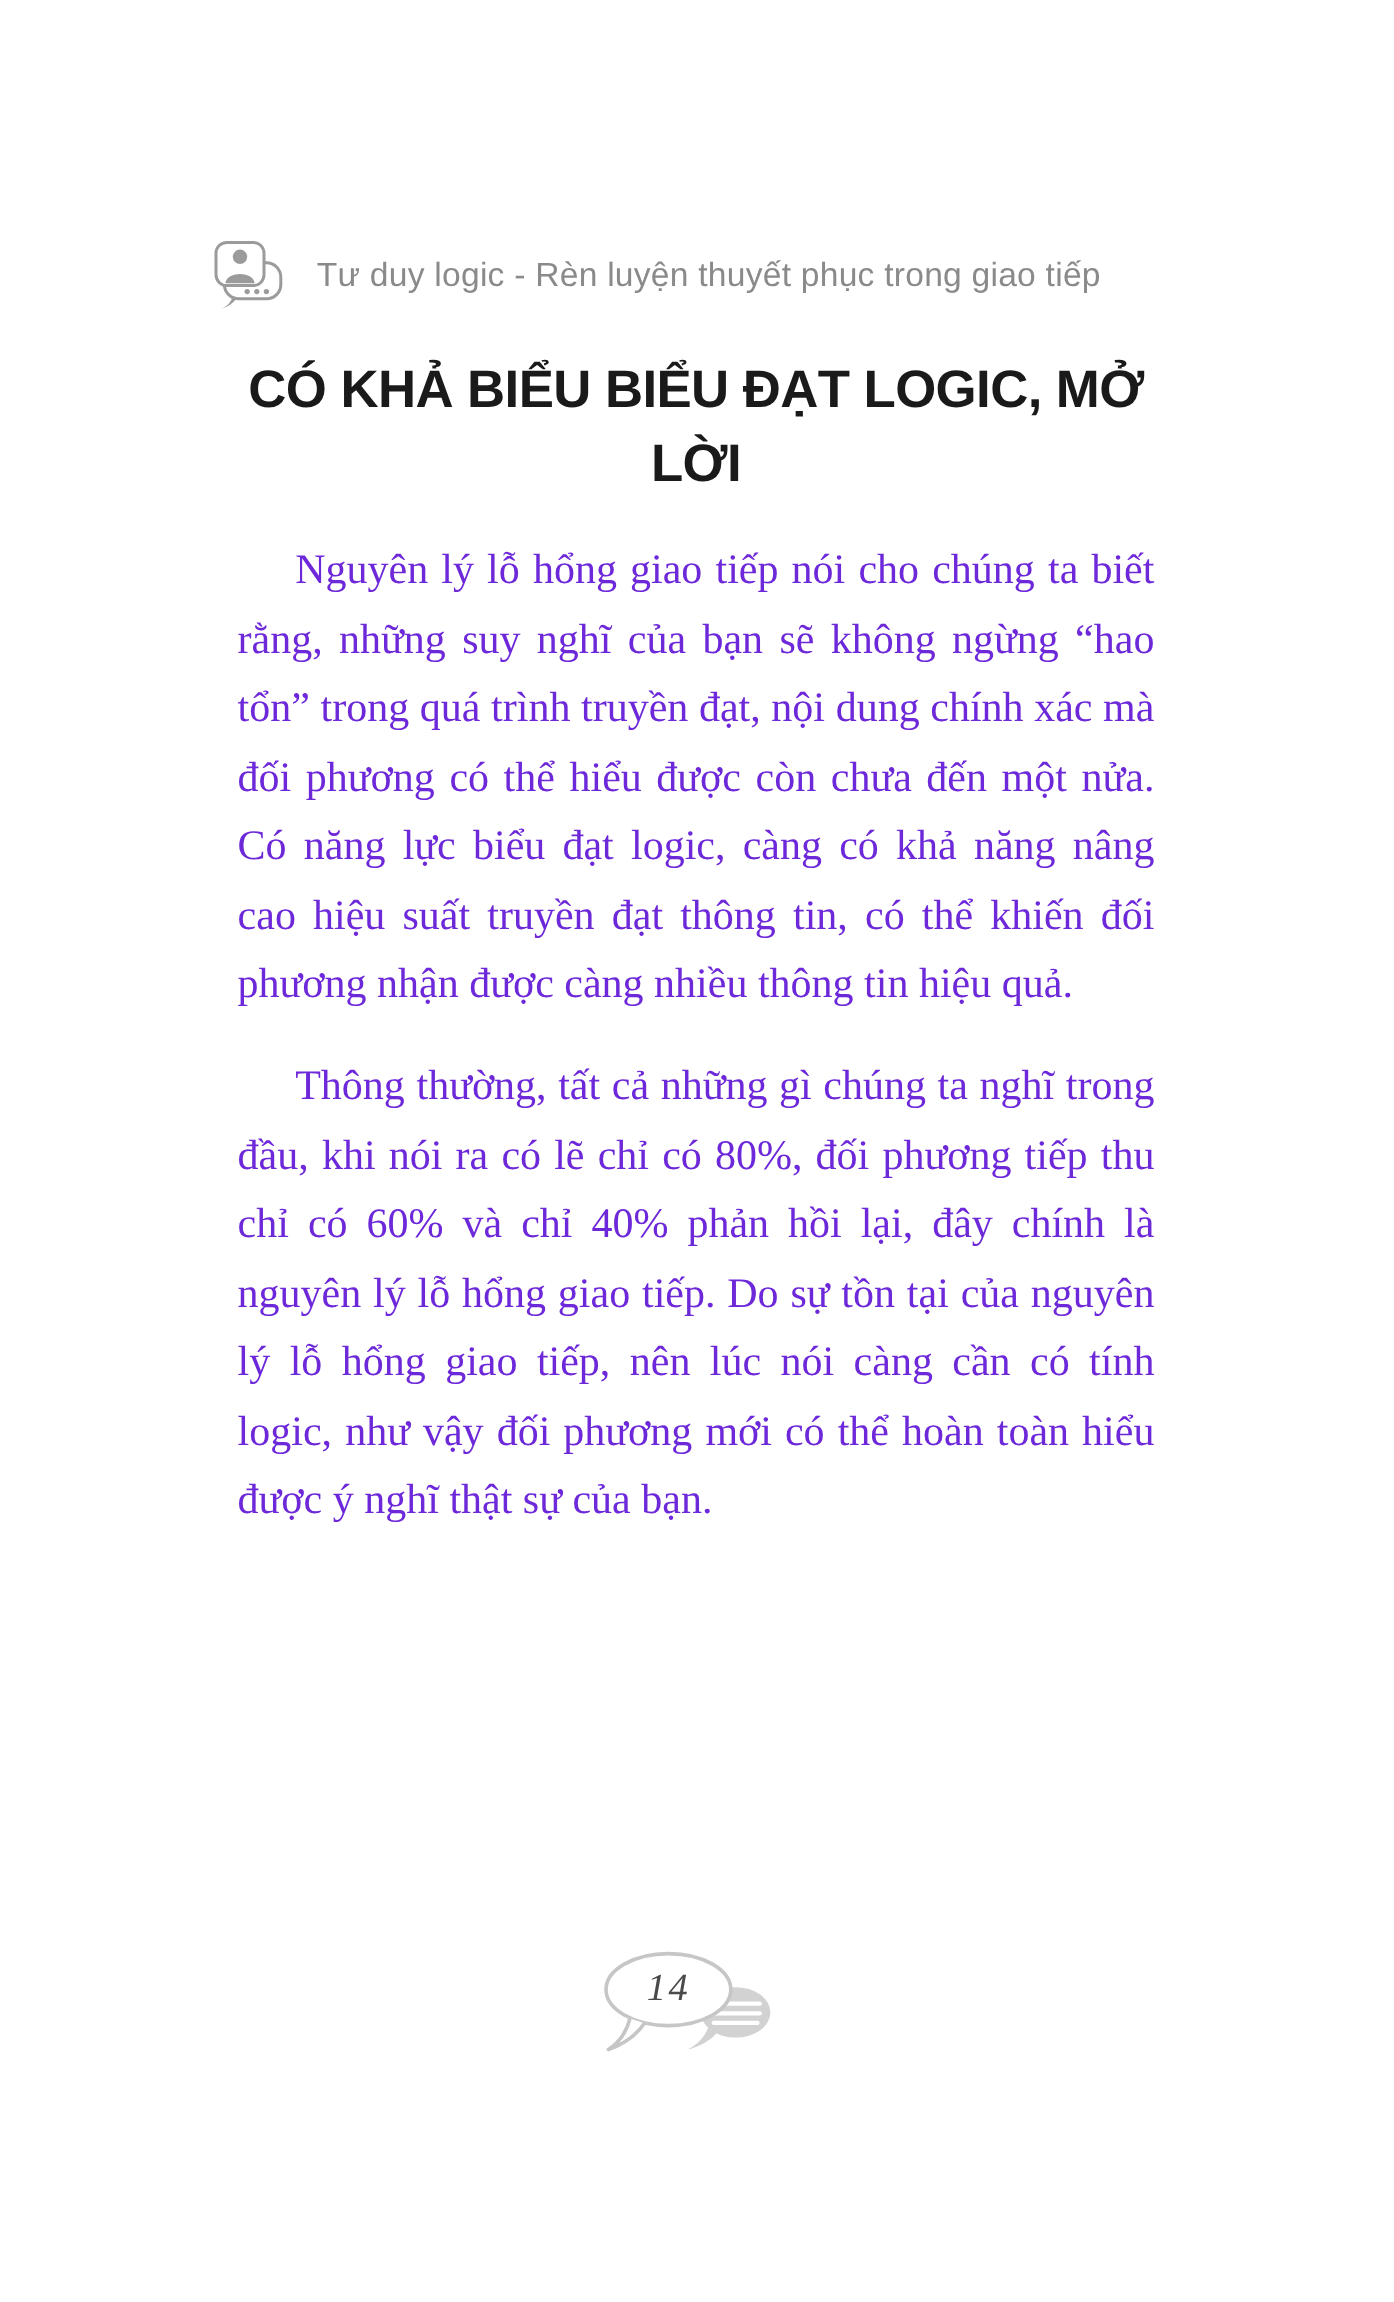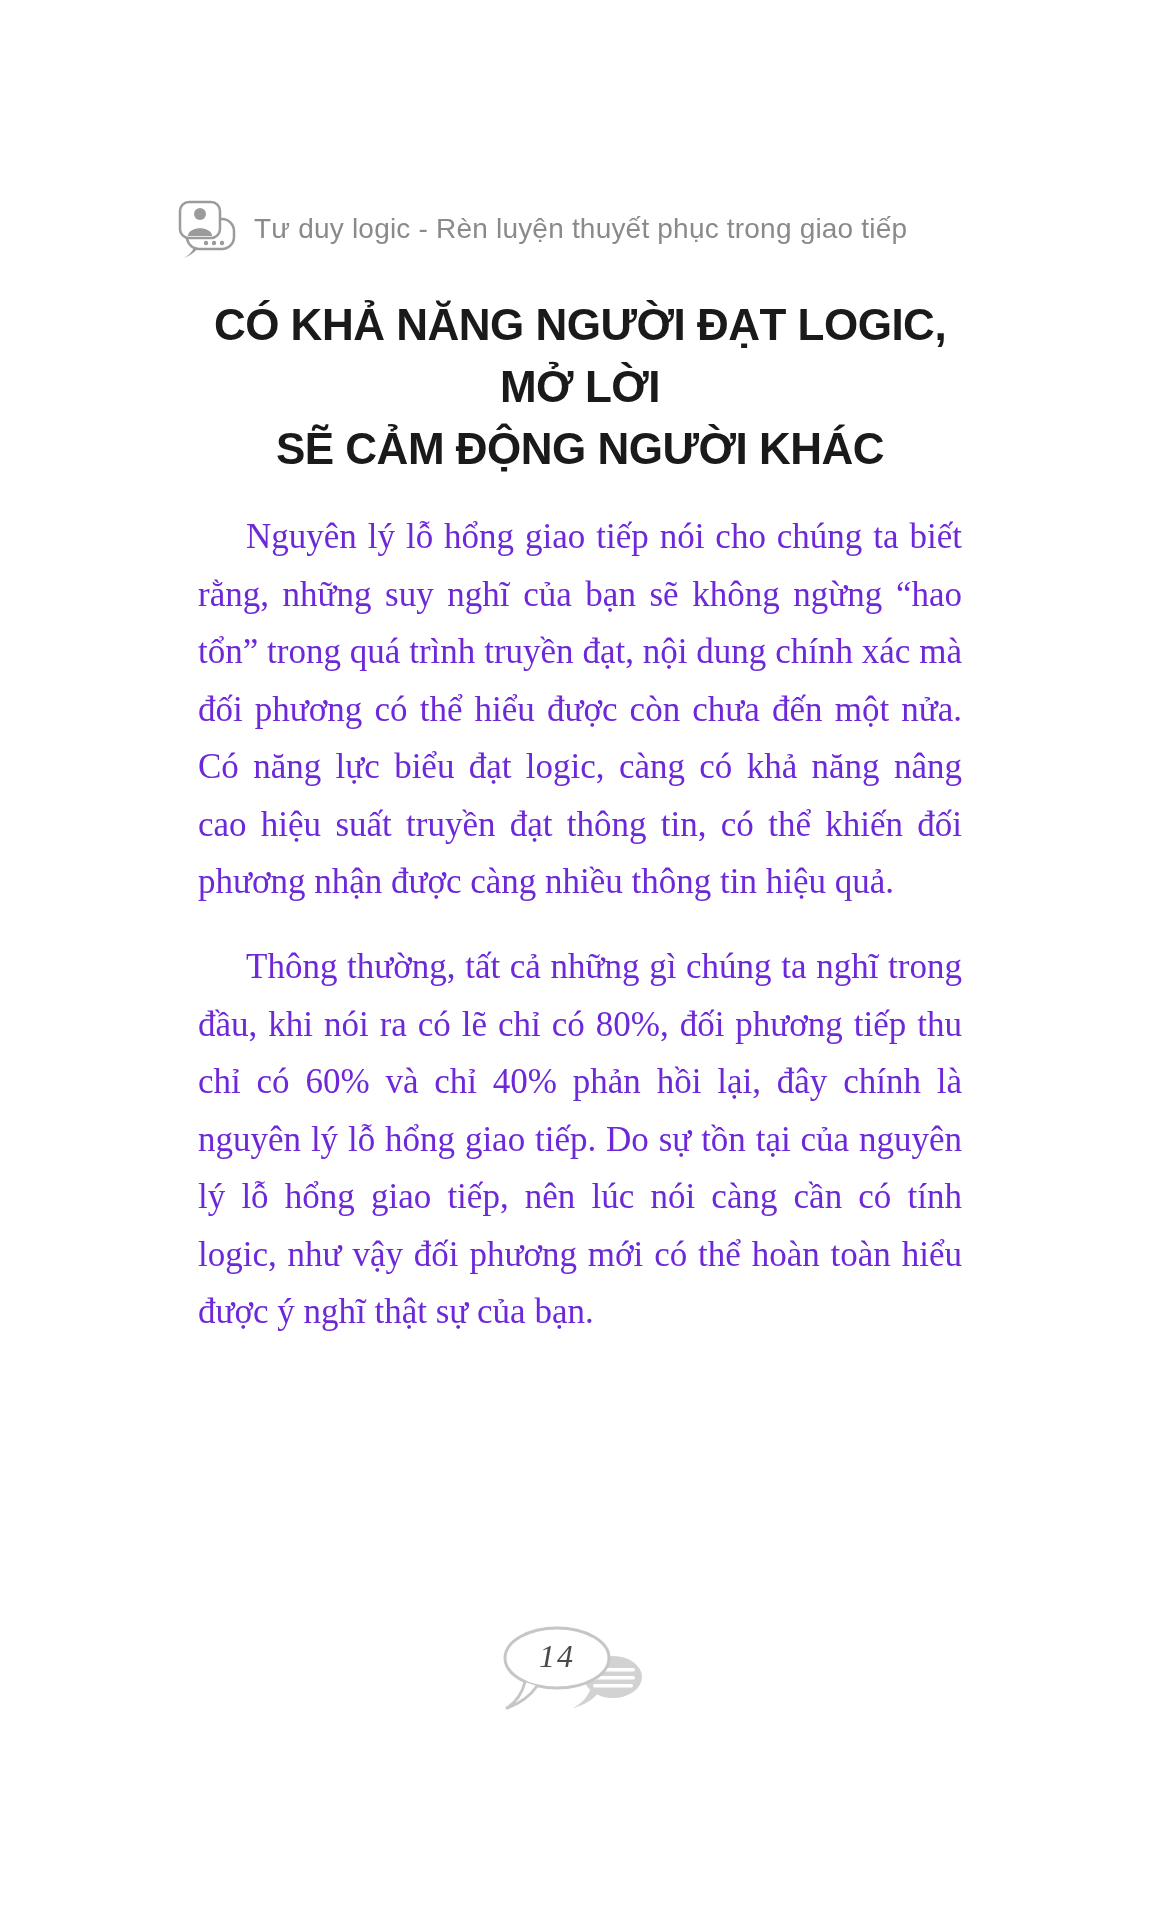--- a/index.html
+++ b/index.html
@@ -14,21 +14,21 @@
   .content {
     position: absolute;
     left: 198px;
     right: 200px;
     top: 200px;
   }
   
   .running-header {
     display: flex;
     align-items: center;
-    gap: 16px;
+    gap: 26px;
     margin-left: -26px;
   }
   .header-icon { width: 66px; height: 58px; flex: 0 0 auto; }
   .header-title {
     font-family: "Liberation Sans", sans-serif;
     font-size: 28px;
     color: #8a8a8a;
     letter-spacing: 0.2px;
     white-space: nowrap;
   }
@@ -98,22 +98,21 @@
 
           <circle cx="34" cy="43" r="2.2" fill="#9b9b9b"></circle>
           <circle cx="42" cy="43" r="2.2" fill="#9b9b9b"></circle>
           <circle cx="50" cy="43" r="2.2" fill="#9b9b9b"></circle>
         </svg>
       </span>
       <span class="header-title">Tư duy logic - Rèn luyện thuyết phục trong giao tiếp</span>
     </header>
 
     <h1 class="chapter-title">
-      <span class="title-line">CÓ KHẢ NĂNG NGƯỜI ĐẠT LOGIC, MỞ LỜI</span>
-      <span class="title-line">SẼ CẢM ĐỘNG NGƯỜI KHÁC</span>
+      <span class="title-line">CÓ KHẢ BIỂU BIỂU ĐẠT LOGIC, MỞ LỜI</span>
     </h1>
 
     <main class="body-text">
       <p>Nguyên lý lỗ hổng giao tiếp nói cho chúng ta biết rằng, những suy nghĩ của bạn sẽ không ngừng “hao tổn” trong quá trình truyền đạt, nội dung chính xác mà đối phương có thể hiểu được còn chưa đến một nửa. Có năng lực biểu đạt logic, càng có khả năng nâng cao hiệu suất truyền đạt thông tin, có thể khiến đối phương nhận được càng nhiều thông tin hiệu quả.</p>
       <p>Thông thường, tất cả những gì chúng ta nghĩ trong đầu, khi nói ra có lẽ chỉ có 80%, đối phương tiếp thu chỉ có 60% và chỉ 40% phản hồi lại, đây chính là nguyên lý lỗ hổng giao tiếp. Do sự tồn tại của nguyên lý lỗ hổng giao tiếp, nên lúc nói càng cần có tính logic, như vậy đối phương mới có thể hoàn toàn hiểu được ý nghĩ thật sự của bạn.</p>
     </main>
   </div>
 
   <footer class="page-footer">
     <svg viewBox="0 0 180 104" width="180" height="104">

